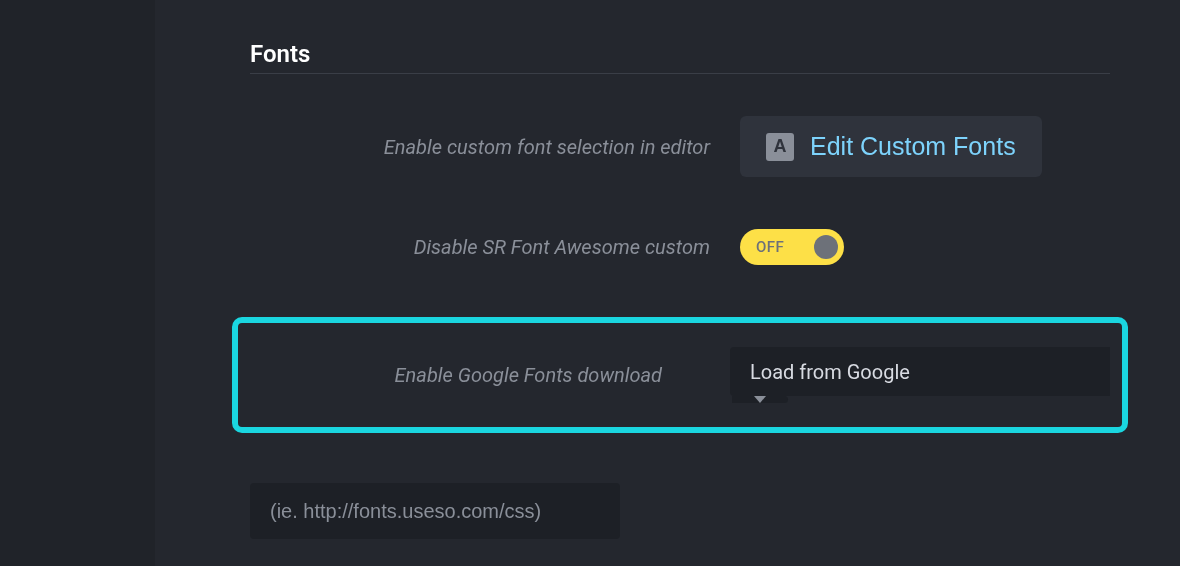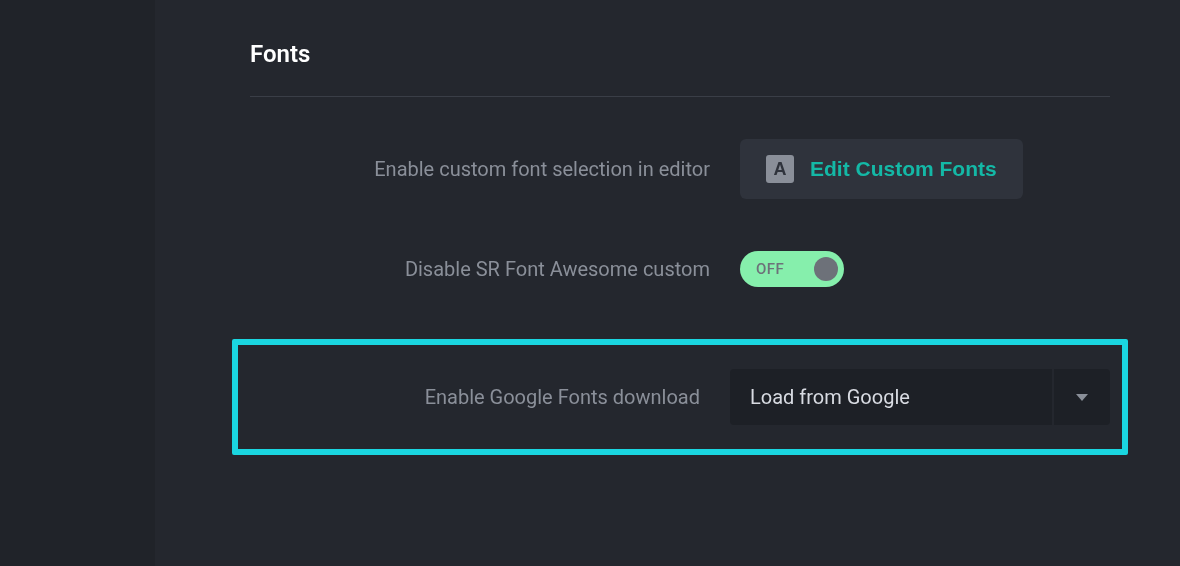--- a/index.html
+++ b/index.html
@@ -30,37 +30,38 @@
       top: 0;
       right: 0;
       bottom: 0;
       background: #24272e;
       padding: 40px 70px 0 95px;
     }
     .section-title {
       color: #ffffff;
       font-size: 24px;
       font-weight: 600;
-      padding-bottom: 28px;
+      padding-bottom: 5px;
       border-bottom: 1px solid #3a3e47;
       margin-bottom: 42px;
     }
     .row {
       display: flex;
       align-items: center;
       margin-bottom: 40px;
       min-height: 60px;
     }
     .row-label {
       flex: 1;
       text-align: right;
       padding-right: 30px;
       color: #8a8f99;
       font-size: 20px;
       font-weight: 400;
+      font-style: italic;
     }
     .row-control {
       width: 370px;
       display: flex;
       align-items: center;
     }
     .btn-edit-fonts {
       background: #2f333c;
       border: none;
       border-radius: 6px;
@@ -77,28 +78,28 @@
       border-radius: 3px;
       display: flex;
       align-items: center;
       justify-content: center;
       color: #2f333c;
       font-weight: 700;
       font-size: 18px;
       font-family: Arial, sans-serif;
     }
     .btn-edit-fonts-label {
-      color: #14b8a6;
-      font-size: 21px;
-      font-weight: 700;
+      color: #7dd3fc;
+      font-size: 25px;
+      font-weight: 400;
     }
     .toggle {
       width: 104px;
       height: 36px;
-      background: #86efac;
+      background: #fde047;
       border-radius: 18px;
       display: flex;
       align-items: center;
       padding: 0 6px;
       gap: 0;
       cursor: pointer;
     }
     .toggle-label {
       color: #6d7179;
       font-size: 15px;
@@ -108,38 +109,40 @@
     }
     .toggle-knob {
       width: 24px;
       height: 24px;
       background: #6d7179;
       border-radius: 50%;
       margin-left: auto;
     }
     .highlighted-row {
       border: 6px solid #1ad6e0;
-      border-radius: 2px;
+      border-radius: 10px;
       padding: 24px 12px 24px 0;
       margin-left: -18px;
       margin-right: -18px;
       margin-bottom: 40px;
       display: flex;
       align-items: center;
+      gap: 38px;
     }
     .highlighted-row .row-label {
       padding-left: 18px;
     }
     .highlighted-row .row-control {
       width: 380px;
     }
     .select-wrap {
       display: flex;
       width: 100%;
       height: 56px;
+      flex-direction: column;
     }
     .select-body {
       flex: 1;
       background: #1d2026;
       border-radius: 4px 0 0 4px;
       display: flex;
       align-items: center;
       padding: 0 20px;
       color: #d8dbe2;
       font-size: 20px;
@@ -215,15 +218,18 @@
       <div class="select-wrap">
         <div class="select-body">Load from Google</div>
         <div class="select-caret">
           <span class="caret-down"></span>
         </div>
       </div>
     </div>
   </div>
 
   <div class="row row-last">
+    <div class="row-control">
+      <input type="text" class="text-input" placeholder="(ie. http://fonts.useso.com/css)" style="">
+    </div>
   </div>
 
 </div>
 
 </body></html>

